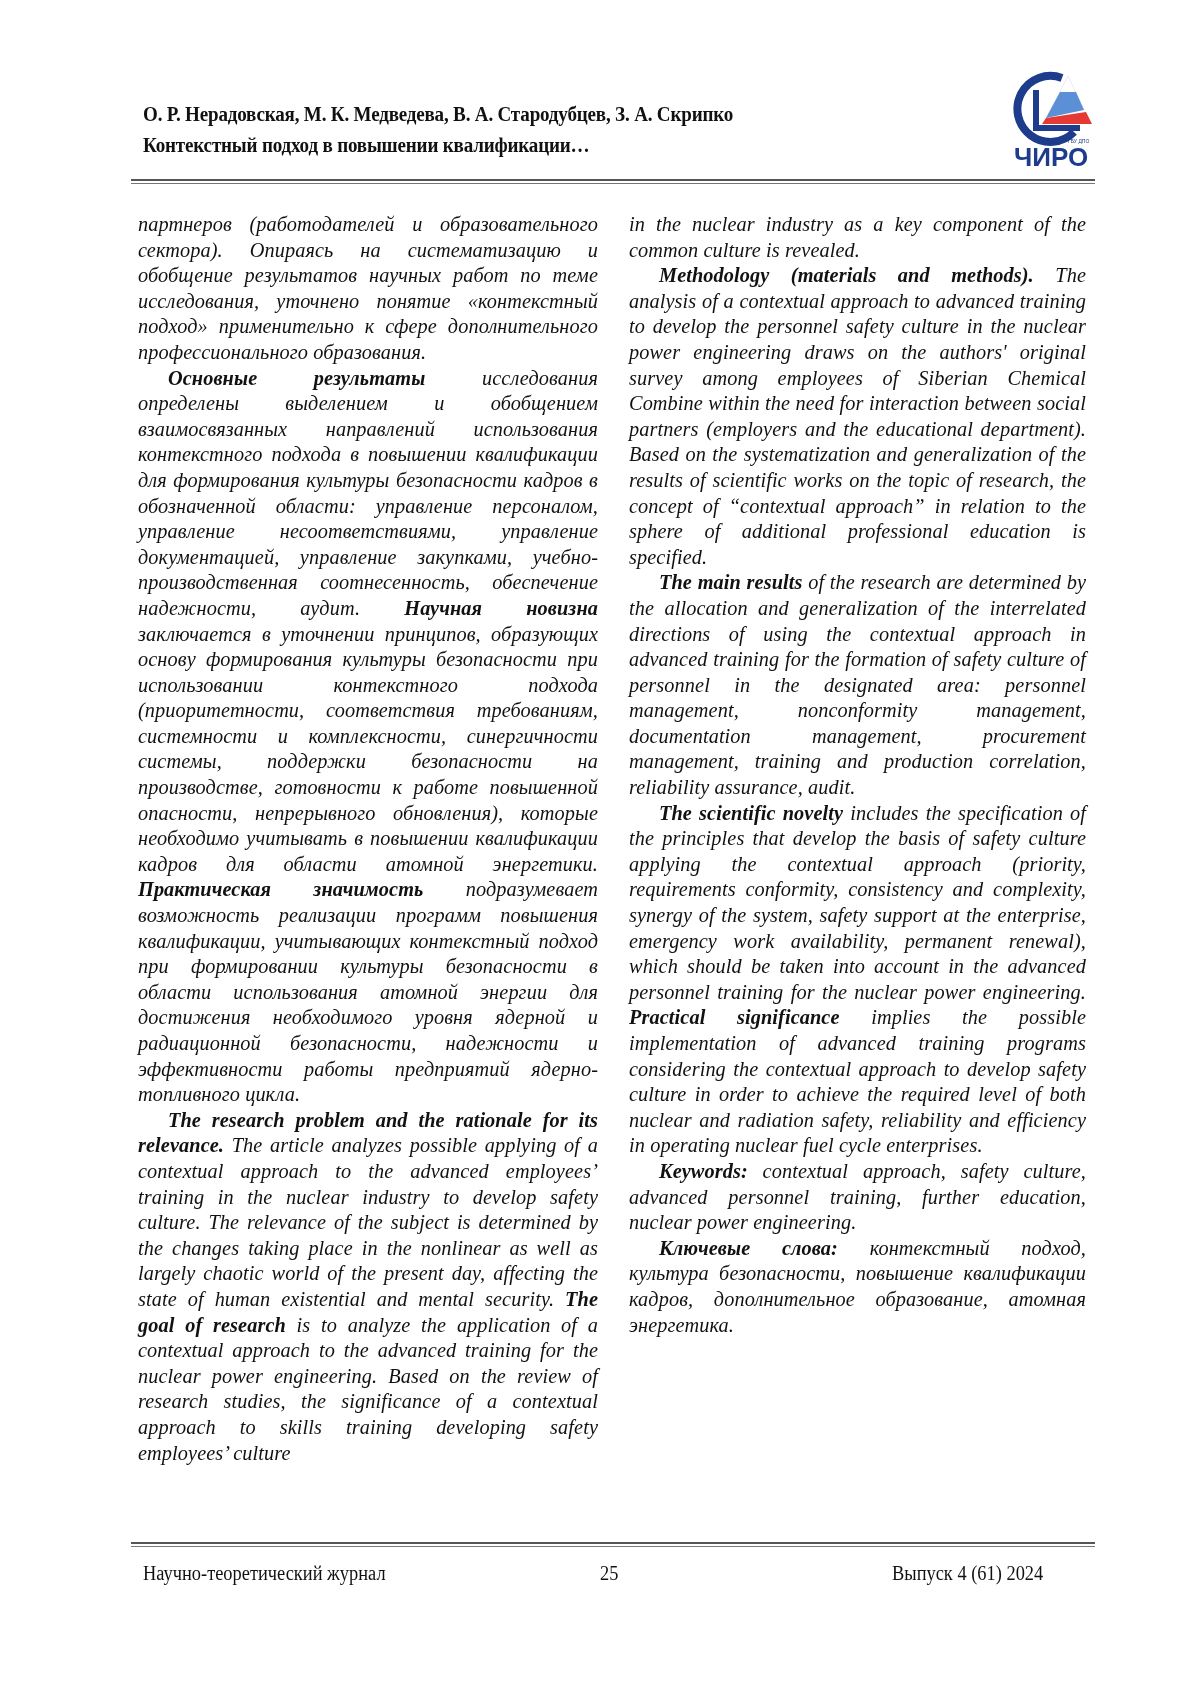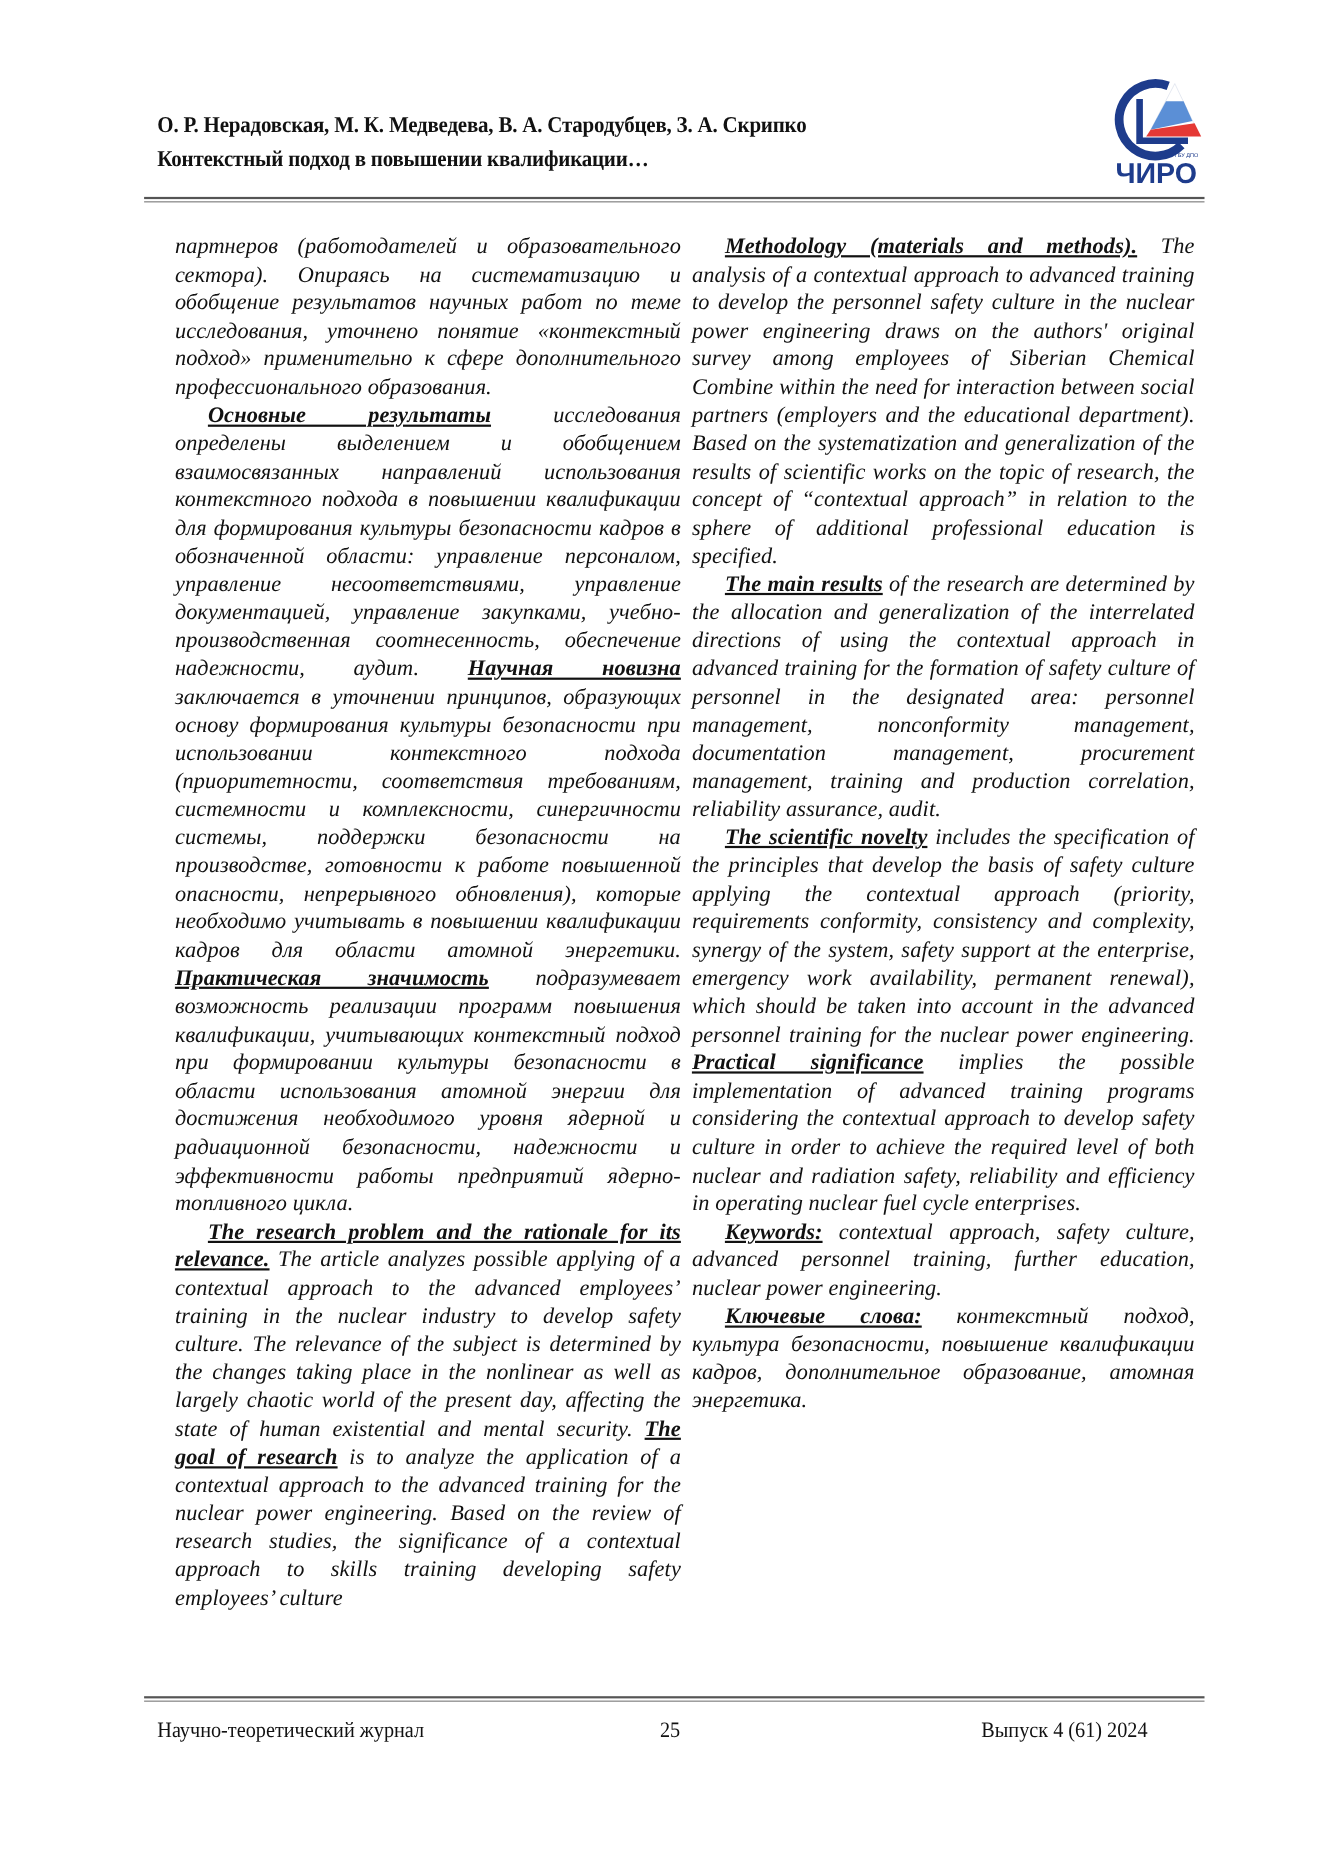--- a/index.html
+++ b/index.html
@@ -8,23 +8,23 @@
   
   .hdr-authors { position:absolute; left:143px; top:103px; font-family:"Liberation Serif", serif; font-weight:bold; font-size:20.5px; letter-spacing:-0.2px; transform:scaleX(0.93); transform-origin:left top; white-space:nowrap; }
   .hdr-title { position:absolute; left:143px; top:134px; font-family:"Liberation Serif", serif; font-weight:bold; font-size:20.5px; letter-spacing:-0.2px; transform:scaleX(0.93); transform-origin:left top; white-space:nowrap; }
   .logo { position:absolute; left:1010px; top:70px; width:86px; height:100px;text-decoration:underline; }
   .hdr-rule { position:absolute; left:131px; top:179px; width:964px; height:5px; border-top:2px solid #555; border-bottom:1px solid #777; box-sizing:border-box; }
 
   
   .col { position:absolute; top:212px; width:460px; font-family:"Liberation Serif", serif; font-size:20.3px; line-height:25.6px; text-align:justify; font-style:italic; letter-spacing:0.1px; }
   .col p { margin:0; }
   .col .ind { text-indent:30px; }
-  .col-left { left:159px; }
+  .col-left { left:138px; }
   .col-right { left:629px; width:457px; }
-  .b { font-weight:bold;text-decoration:underline; }
+  .b { font-weight:bold; }
   .abs-head { font-style:normal; font-weight:bold; text-indent:30px; }
   .gap { height:25px; }
   .intro { font-style:normal; }
 
   
   .ftr-rule { position:absolute; left:131px; top:1542px; width:964px; height:5px; border-top:2px solid #555; border-bottom:1px solid #777; box-sizing:border-box; }
   .ftr { position:absolute; top:1562px; font-family:"Liberation Serif", serif; font-size:20px; transform:scaleX(0.92); transform-origin:left top; white-space:nowrap; }
   .ftr-left { left:143px; }
   .ftr-page { left:600px; }
   .ftr-right { left:892px; }
@@ -52,20 +52,21 @@
 
 <div class="hdr-rule"></div>
 
 <div class="col col-left">
   <p><span>партнеров (работодателей и образовательного сектора). Опираясь на систематизацию и обобщение результатов научных работ по теме исследования, уточнено понятие «контекстный подход» применительно к сфере дополнительного профессионального образования.</span></p>
   <p class="ind"><span class="b">Основные результаты</span><span> исследования определены выделением и обобщением взаимосвязанных направлений использования контекстного подхода в повышении квалификации для формирования культуры безопасности кадров в обозначенной области: управление персоналом, управление несоответствиями, управление документацией, управление закупками, учебно-производственная соотнесенность, обеспечение надежности, аудит. </span><span class="b">Научная новизна</span><span> заключается в уточнении принципов, образующих основу формирования культуры безопасности при использовании контекстного подхода (приоритетности, соответствия требованиям, системности и комплексности, синергичности системы, поддержки безопасности на производстве, готовности к работе повышенной опасности, непрерывного обновления), которые необходимо учитывать в повышении квалификации кадров для области атомной энергетики. </span><span class="b">Практическая значимость</span><span> подразумевает возможность реализации программ повышения квалификации, учитывающих контекстный подход при формировании культуры безопасности в области использования атомной энергии для достижения необходимого уровня ядерной и радиационной безопасности, надежности и эффективности работы предприятий ядерно-топливного цикла.</span></p>
   <p class="ind"><span class="b">The research problem and the rationale for its relevance.</span><span> The article analyzes possible applying of a contextual approach to the advanced employees’ training in the nuclear industry to develop safety culture. The relevance of the subject is determined by the changes taking place in the nonlinear as well as largely chaotic world of the present day, affecting the state of human existential and mental security. </span><span class="b">The goal of research</span><span> is to analyze the application of a contextual approach to the advanced training for the nuclear power engineering. Based on the review of research studies, the significance of a contextual approach to skills training developing safety employees’ culture</span></p>
 </div>
 
 <div class="col col-right">
+  <p><span>in the nuclear industry as a key component of the common culture is revealed.</span></p>
   <p class="ind"><span class="b">Methodology (materials and methods).</span><span> The analysis of a contextual approach to advanced training to develop the personnel safety culture in the nuclear power engineering draws on the authors' original survey among employees of Siberian Chemical Combine within the need for interaction between social partners (employers and the educational department). Based on the systematization and generalization of the results of scientific works on the topic of research, the concept of “contextual approach” in relation to the sphere of additional professional education is specified.</span></p>
   <p class="ind"><span class="b">The main results</span><span> of the research are determined by the allocation and generalization of the interrelated directions of using the contextual approach in advanced training for the formation of safety culture of personnel in the designated area: personnel management, nonconformity management, documentation management, procurement management, training and production correlation, reliability assurance, audit.</span></p>
   <p class="ind"><span class="b">The scientific novelty</span><span> includes the specification of the principles that develop the basis of safety culture applying the contextual approach (priority, requirements conformity, consistency and complexity, synergy of the system, safety support at the enterprise, emergency work availability, permanent renewal), which should be taken into account in the advanced personnel training for the nuclear power engineering. </span><span class="b">Practical significance</span><span> implies the possible implementation of advanced training programs considering the contextual approach to develop safety culture in order to achieve the required level of both nuclear and radiation safety, reliability and efficiency in operating nuclear fuel cycle enterprises.</span></p>
   <p class="ind"><span class="b">Keywords:</span><span> contextual approach, safety culture, advanced personnel training, further education, nuclear power engineering.</span></p>
   <p class="ind"><span class="b">Ключевые слова:</span><span> контекстный подход, культура безопасности, повышение квалификации кадров, дополнительное образование, атомная энергетика.</span></p>
   <div class="gap"></div>
 </div>
 
 <div class="ftr-rule"></div>
 <div class="ftr ftr-left">Научно-теоретический журнал</div>

